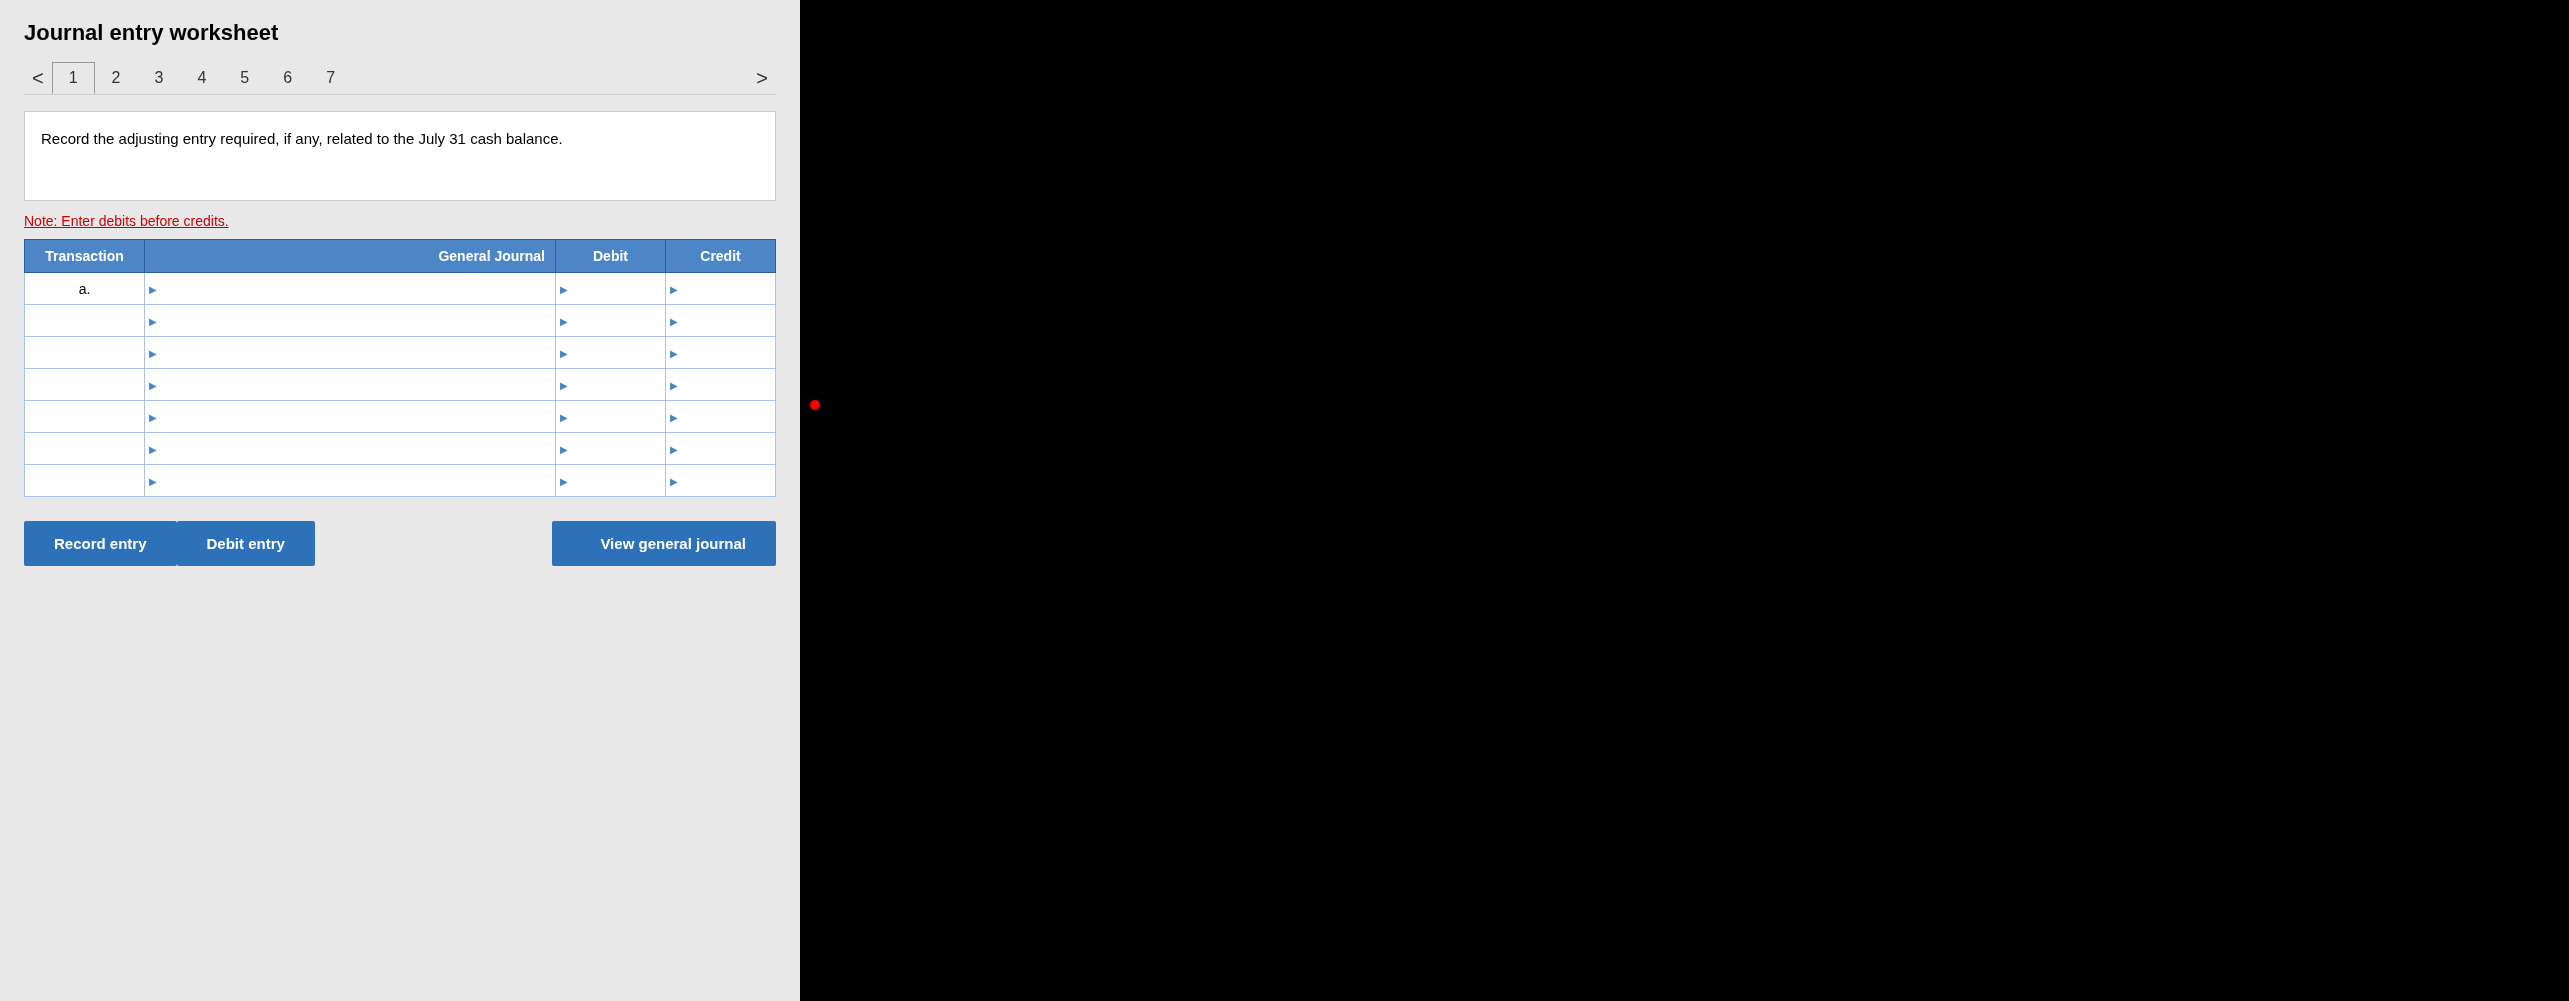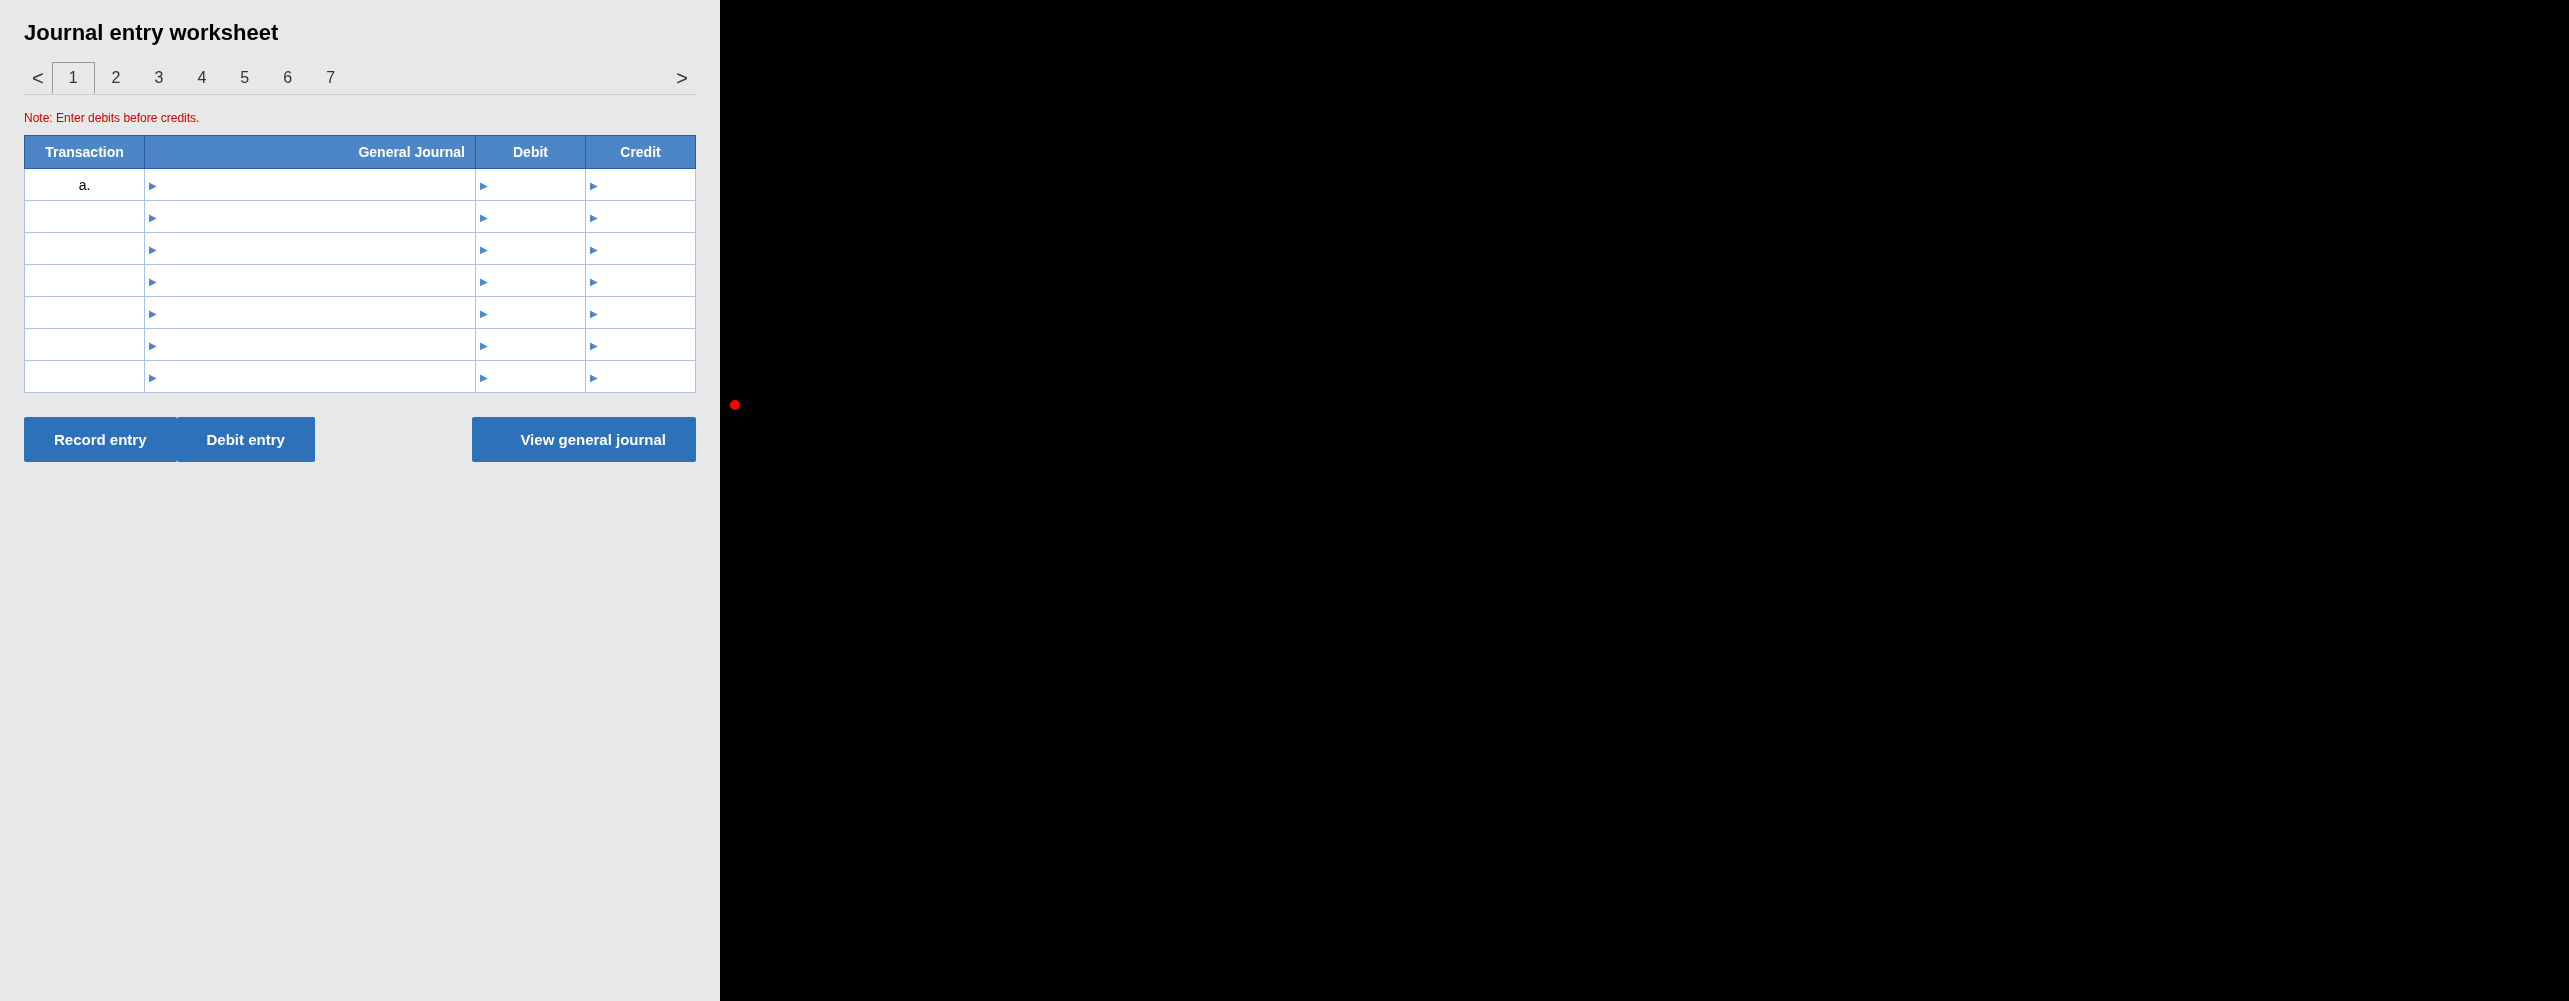--- a/index.html
+++ b/index.html
@@ -16,21 +16,21 @@
       overflow: hidden;
     }
 
     .page-wrapper {
       display: flex;
       width: 100%;
       height: 100%;
     }
 
     .left-panel {
-      width: 720px;
+      width: 800px;
       background-color: #e8e8e8;
       padding: 20px 24px;
       flex-shrink: 0;
     }
 
     .right-panel {
       flex: 1;
       background-color: #000000;
     }
 
@@ -78,22 +78,23 @@
       padding: 16px;
       margin-bottom: 12px;
       font-size: 15px;
       line-height: 1.5;
       color: #000;
       min-height: 90px;
     }
 
     .note-text {
       color: #cc0000;
-      font-size: 12px;
+      font-size: 14px;
       margin-bottom: 10px;
+      text-decoration: underline;
     }
 
     .journal-table {
       width: 100%;
       border-collapse: collapse;
       margin-bottom: 24px;
       border-radius: 14px;
     }
 
     .journal-table thead tr th {
@@ -218,20 +219,23 @@
       <div class="tab-item active">1</div>
       <div class="tab-item">2</div>
       <div class="tab-item">3</div>
       <div class="tab-item">4</div>
       <div class="tab-item">5</div>
       <div class="tab-item">6</div>
       <div class="tab-item">7</div>
       <span class="tab-arrow" style="margin-left: auto;">&gt;</span>
     </div>
 
+    <div class="instruction-box">
+      <span>Record the adjusting entry required, if any, related to the July 31 cash balance.</span>
+    </div>
 
     <div class="note-text">Note: Enter debits before credits.</div>
 
     <table class="journal-table">
       <thead>
         <tr>
           <th class="col-transaction">Transaction</th>
           <th class="col-journal">General Journal</th>
           <th class="col-debit">Debit</th>
           <th class="col-credit">Credit</th>

